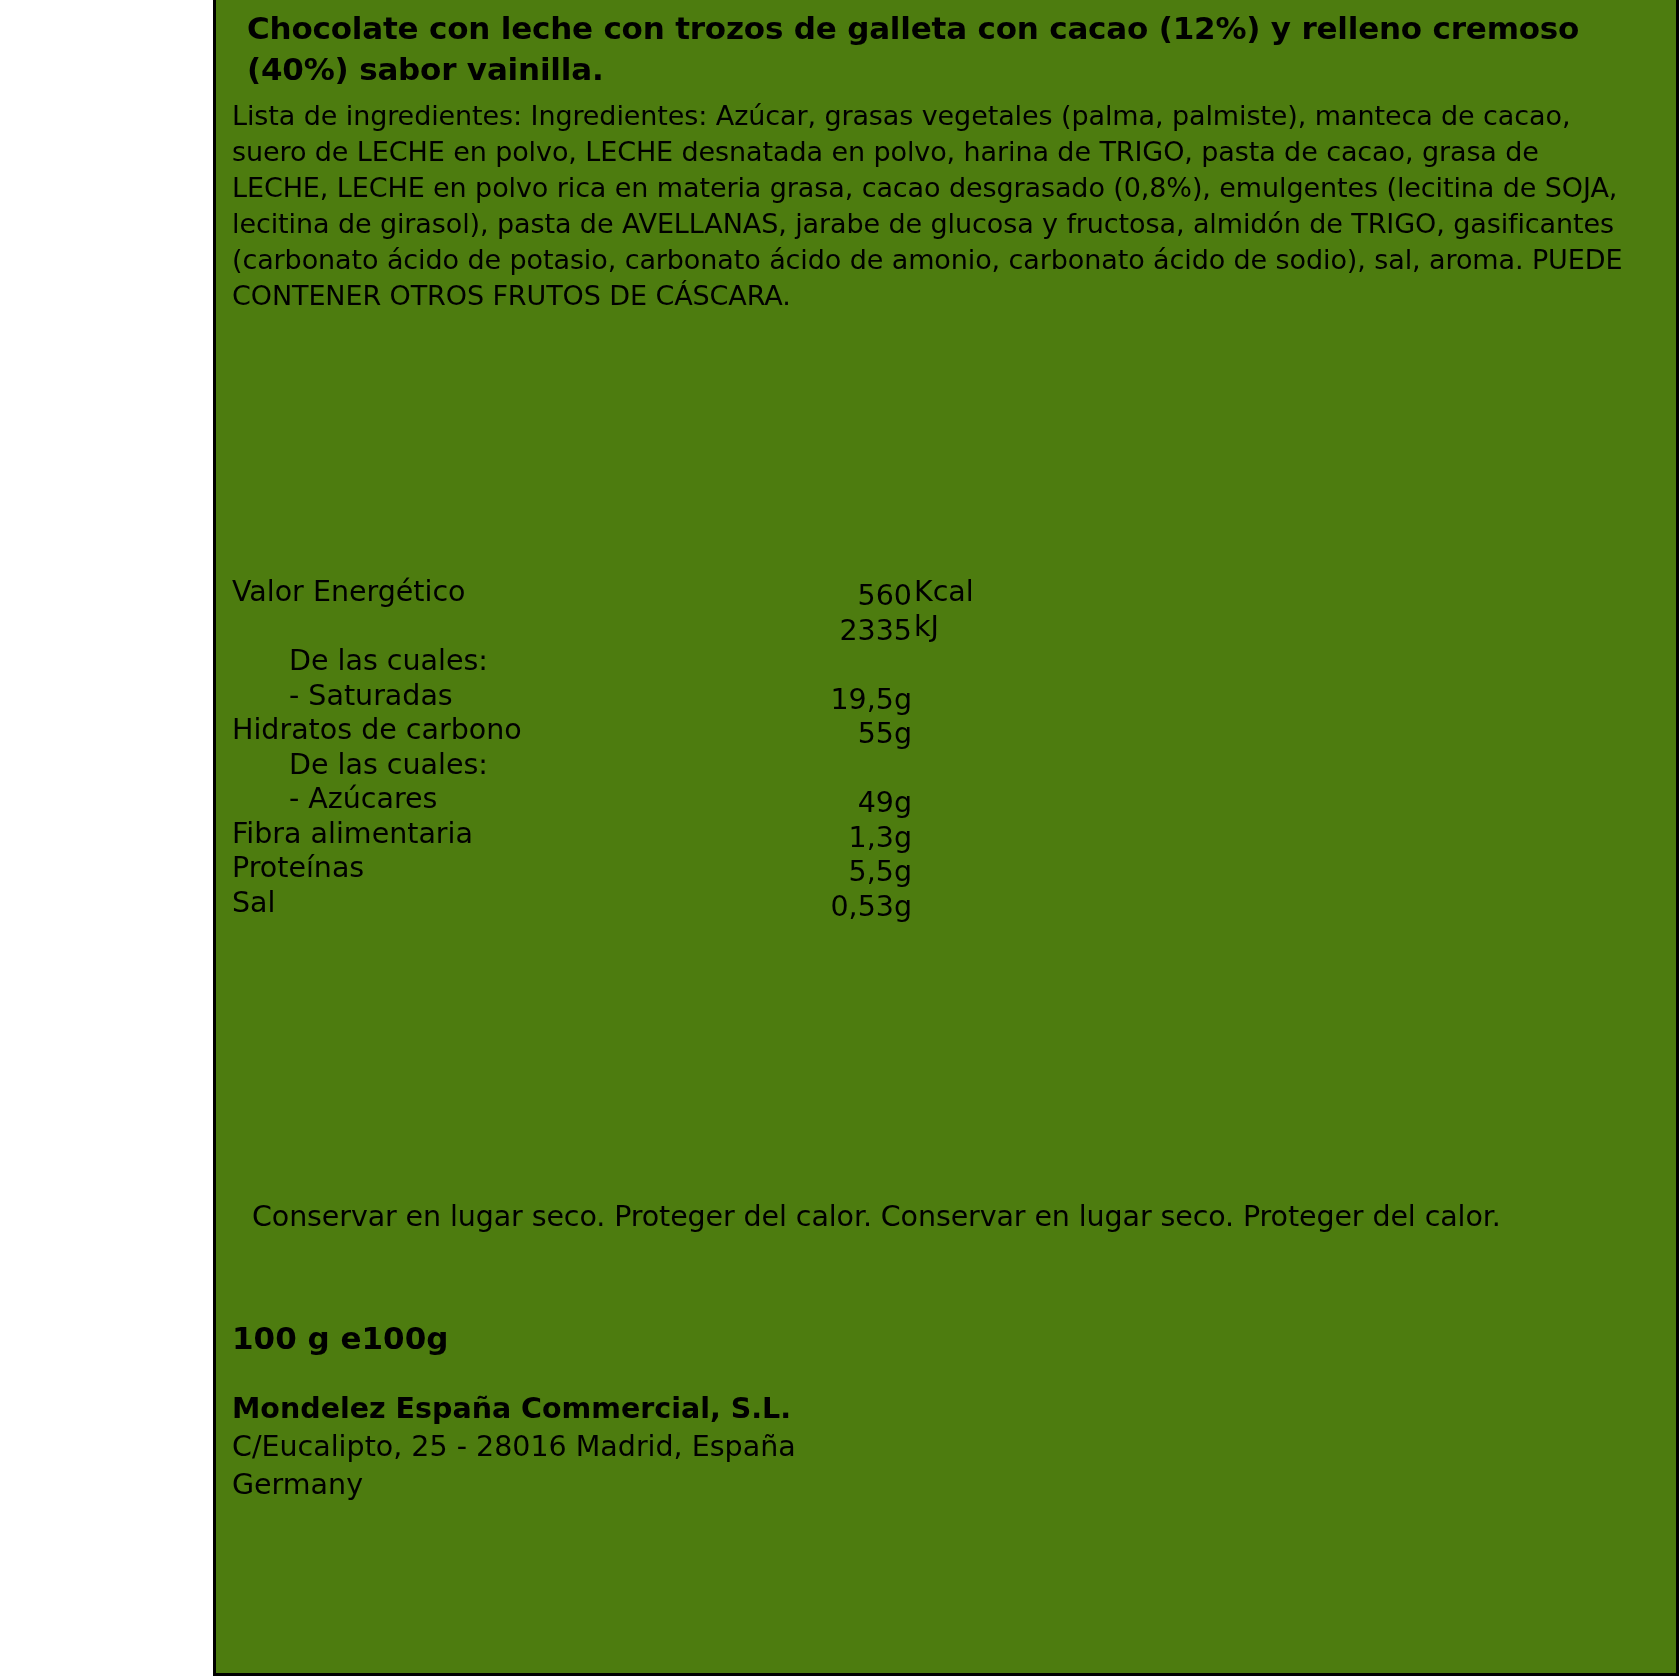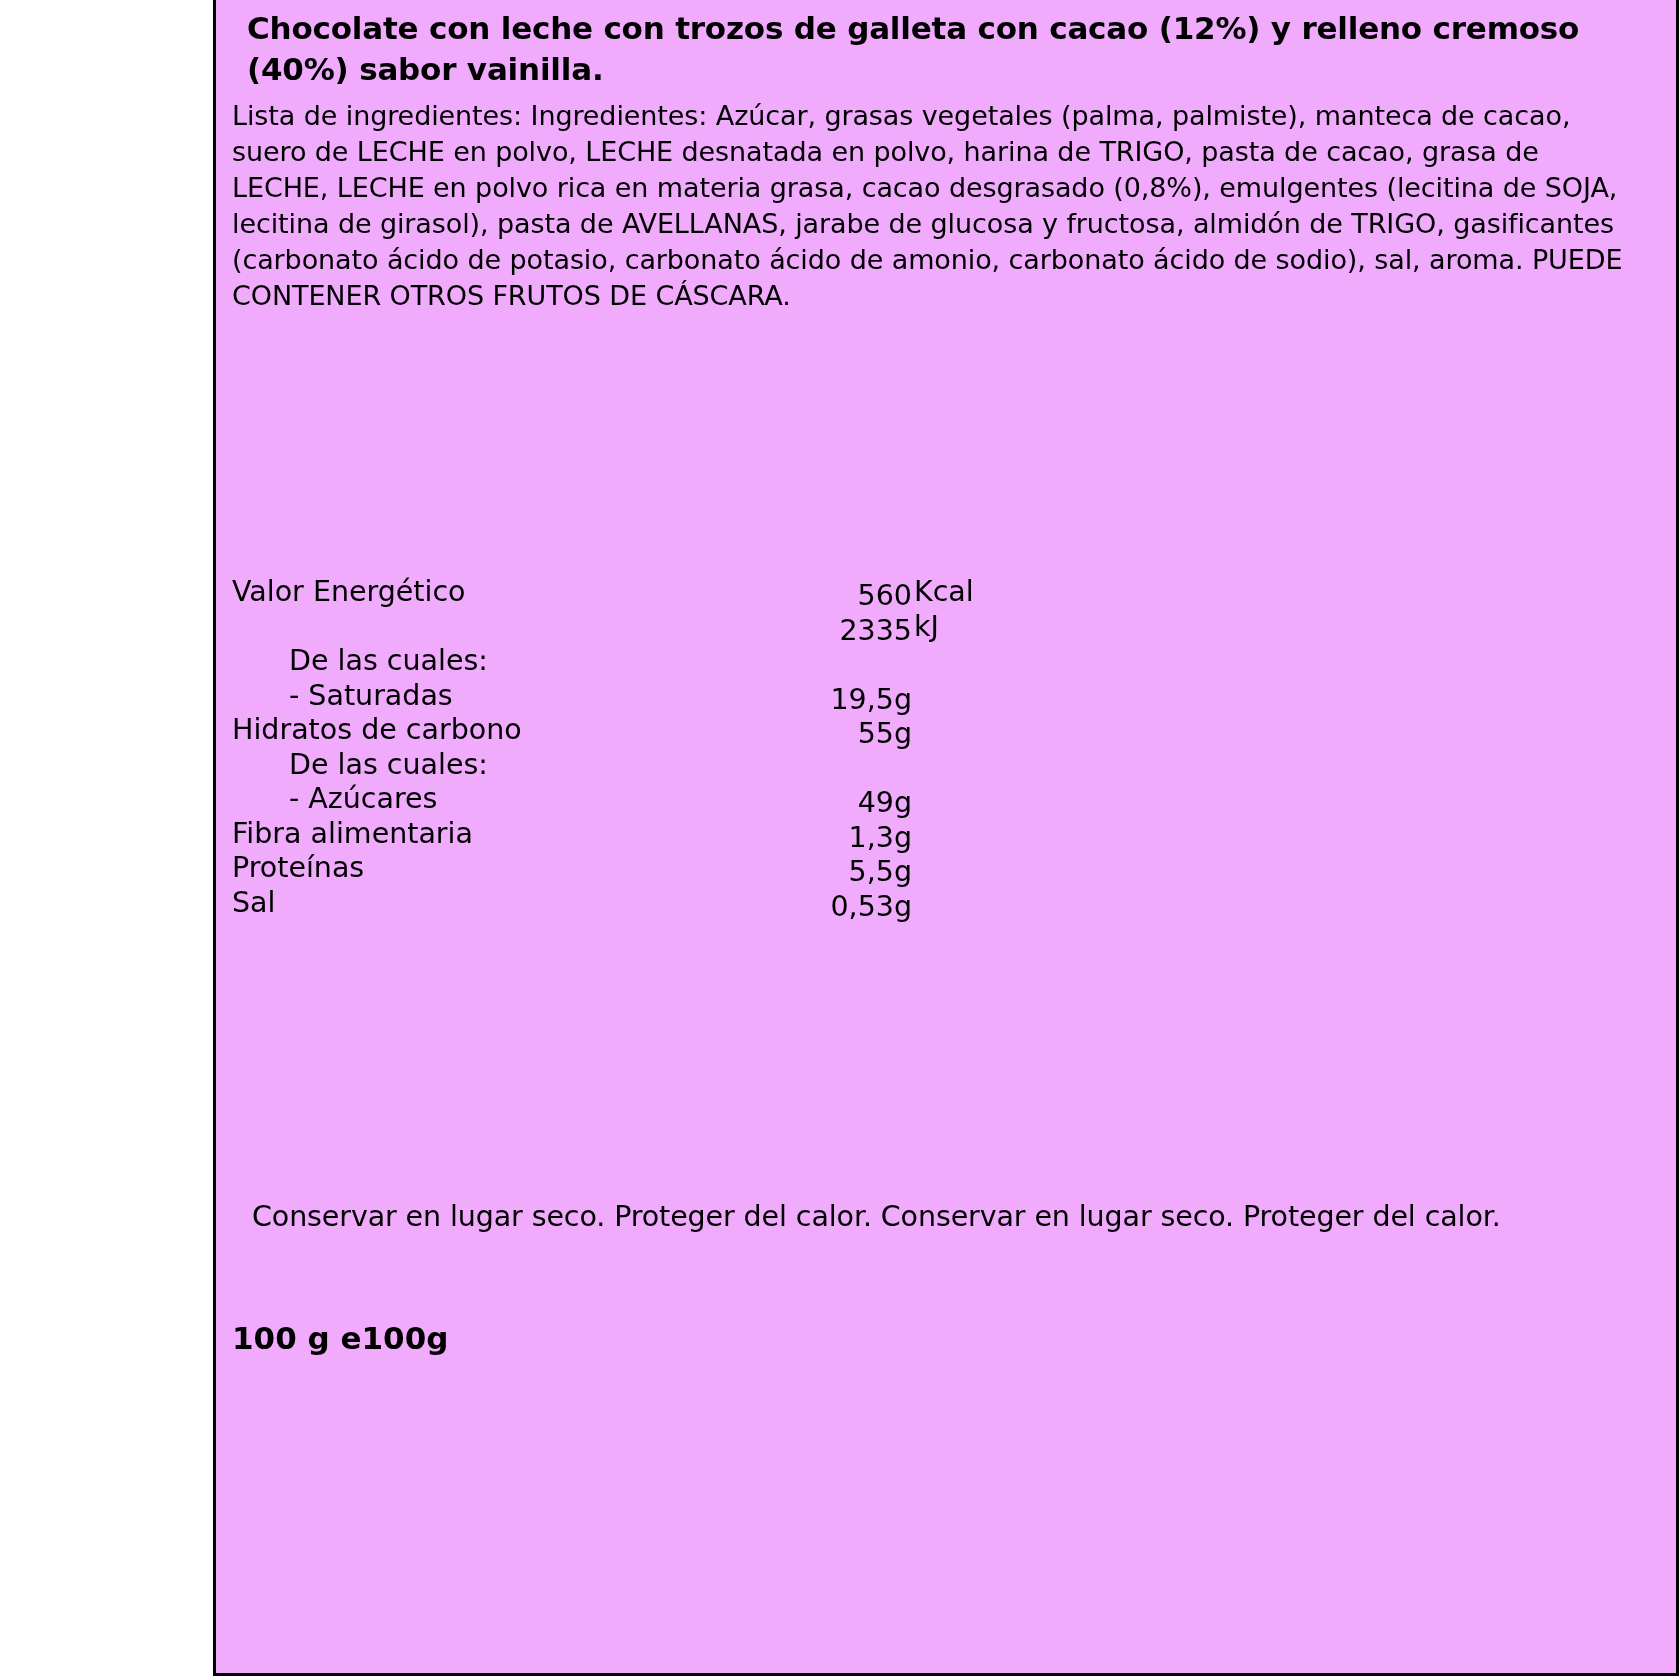--- a/index.html
+++ b/index.html
@@ -17,21 +17,21 @@
   }
   .label-frame {
     position: absolute;
     left: 213px;
     top: 0px;
     width: 1466px;
     height: 1676px;
     border: 3px solid #000000;
     border-top: none;
     box-sizing: border-box;
-    background: #f0abfc;
+    background: #4d7c0f;
   }
   .inner {
     position: absolute;
     left: 0;
     top: 0;
     right: 0;
     bottom: 0;
     padding: 0;
   }
   .product-title {
@@ -192,15 +192,20 @@
         <span class="nut-label">Sal</span>
         <span class="nut-value col">0,53g</span>
       </div>
 
     </div>
 
     <div class="storage">Conservar en lugar seco. Proteger del calor. Conservar en lugar seco. Proteger del calor.</div>
 
     <div class="weight">100 g e100g</div>
 
+    <div class="manufacturer">
+      <span class="m-name">Mondelez España Commercial, S.L.</span>
+      <span class="m-line">C/Eucalipto, 25  - 28016 Madrid,  España</span>
+      <span class="m-line">Germany</span>
+    </div>
 
   </div>
 </div>
 
 </body></html>

